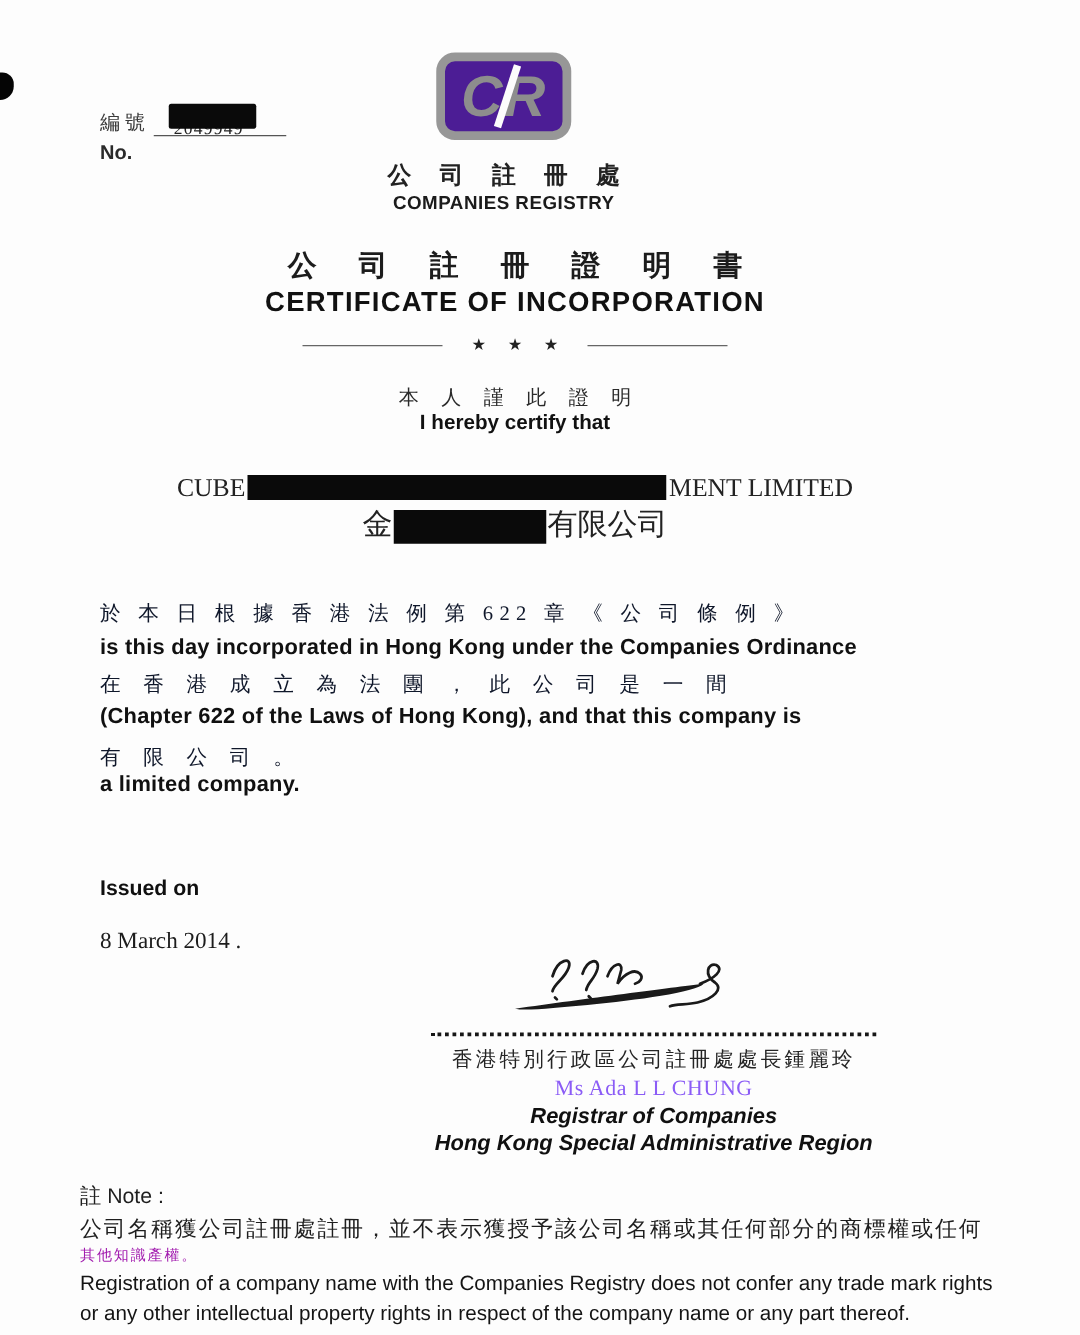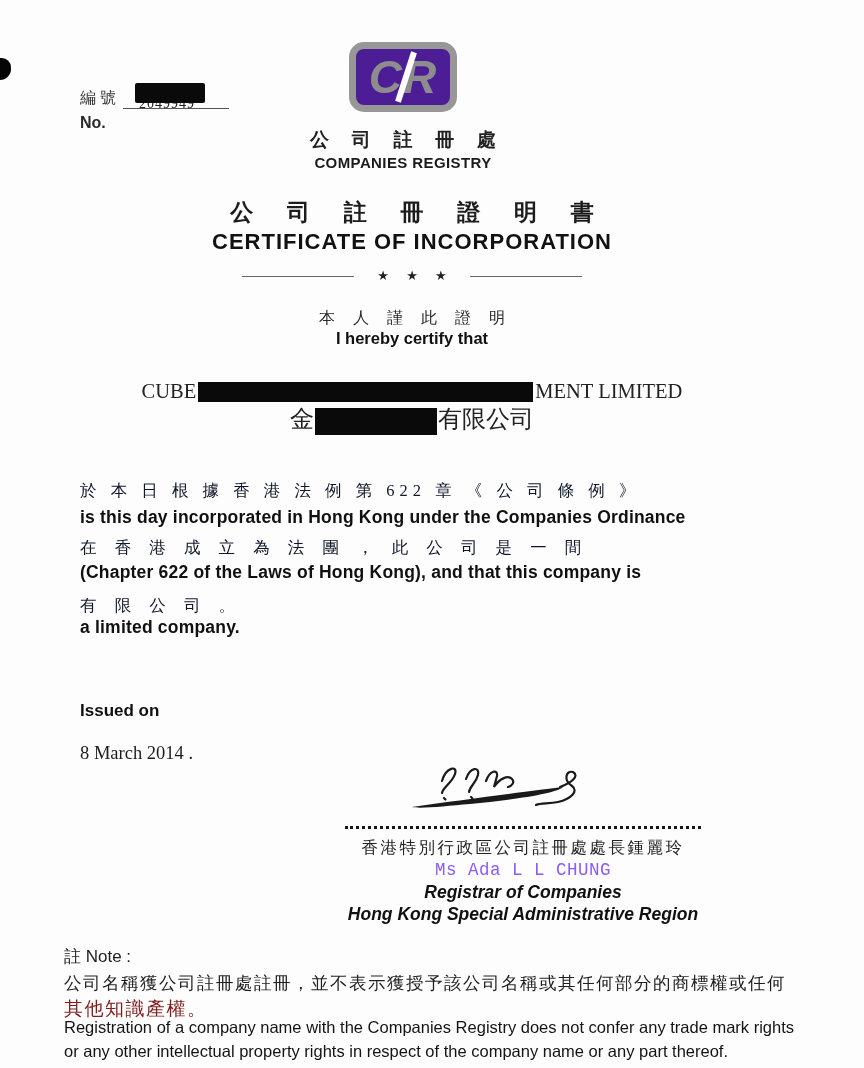--- a/index.html
+++ b/index.html
@@ -36,49 +36,49 @@
   .title-zh{left:0;top:197px;width:824px;text-align:center;font-size:23px;font-weight:600;letter-spacing:14px;color:#1c1c1c;text-indent:14px;}
   .title-en{left:0;top:229px;width:824px;text-align:center;font-family:"Liberation Sans",sans-serif;font-size:22px;font-weight:800;letter-spacing:1px;color:#111;}
   .divider{left:0;top:269px;width:824px;display:flex;align-items:center;justify-content:center;gap:16px;}
   .div-line{width:112px;border-top:1.6px solid #666;height:0;}
   .div-stars{font-size:13px;letter-spacing:7px;color:#222;text-indent:7px;line-height:14px;}
 
   .certify-zh{left:0;top:308px;width:824px;text-align:center;font-size:16px;letter-spacing:7px;color:#2a2a2a;text-indent:7px;}
   .certify-en{left:0;top:329px;width:824px;text-align:center;font-family:"Liberation Sans",sans-serif;font-size:16.5px;font-weight:bold;color:#111;}
 
   
-  .company-l1{left:0;top:380px;width:824px;display:flex;justify-content:center;align-items:center;font-size:20.5px;color:#222;}
+  .company-l1{left:0;top:380px;width:824px;display:flex;justify-content:center;font-size:20.5px;color:#222;}
   .bar1{width:335px;height:20px;background:#0a0a0a;margin:0 2px;}
   .company-l2{left:0;top:403px;width:824px;display:flex;justify-content:center;align-items:flex-end;font-size:24px;color:#222;}
   .bar2{width:122px;height:27px;background:#0a0a0a;margin:0 1px;}
 
   
   .b-zh{left:80px;width:640px;font-size:16.5px;color:#0f172a;letter-spacing:5px;white-space:nowrap;}
   .b-en{left:80px;width:640px;font-family:"Liberation Sans",sans-serif;font-size:17.5px;font-weight:bold;color:#101010;letter-spacing:0.2px;white-space:nowrap;}
   .p1z{top:480px;} .p1e{top:507px;}
   .p2z{top:537px;letter-spacing:7px;} .p2e{top:562px;}
   .p3z{top:595px;letter-spacing:7px;} .p3e{top:617px;}
   .p4z{top:670px;letter-spacing:4px;}
   .issued-row{left:80px;top:701px;display:flex;align-items:baseline;gap:22px;flex-direction:column;}
   .issued-label{font-family:"Liberation Sans",sans-serif;font-size:17px;font-weight:bold;color:#101010;}
   .issued-date{font-size:18.5px;color:#1c1c1c;}
 
   
   .sig-svg{left:408px;top:757px;}
   .dotted-line{left:345px;top:826px;width:356px;border-top:3px dotted #161616;height:0;}
-  .sig-center{left:191px;width:664px;text-align:center;font-family:Liberation Mono, monospace;}
+  .sig-center{left:191px;width:664px;text-align:center;}
   .sig-zh{top:837px;font-size:16.5px;letter-spacing:2.5px;color:#242424;}
   .sig-name{top:860px;font-size:17.5px;color:#8b5cf6;letter-spacing:0.5px;}
   .sig-role{top:882px;font-family:"Liberation Sans",sans-serif;font-size:17.5px;font-weight:bold;font-style:italic;color:#101010;}
   .sig-region{top:904px;font-family:"Liberation Sans",sans-serif;font-size:17.5px;font-weight:bold;font-style:italic;color:#101010;}
 
   
   .note-label{left:64px;top:945px;font-size:17px;color:#1e1e1e;font-family:"Liberation Sans",sans-serif;}
   .note-zh1{left:64px;top:971px;width:760px;font-size:17.5px;color:#1e1e1e;letter-spacing:1.5px;}
-  .note-zh2{left:64px;top:996px;width:760px;font-size:19px;color:#7f1d1d;letter-spacing:1.5px;}
+  .note-zh2{left:64px;top:996px;width:760px;font-size:12px;color:#a21caf;letter-spacing:1.5px;}
   .note-en1{left:64px;top:1018px;width:780px;font-family:"Liberation Sans",sans-serif;font-size:16.5px;color:#141414;}
   .note-en2{left:64px;top:1042px;width:780px;font-family:"Liberation Sans",sans-serif;font-size:16.5px;color:#141414;}
 </style>
 </head>
 <body>
 
 <div class="page">
 
   <div class="abs scan-blob"></div>
 

